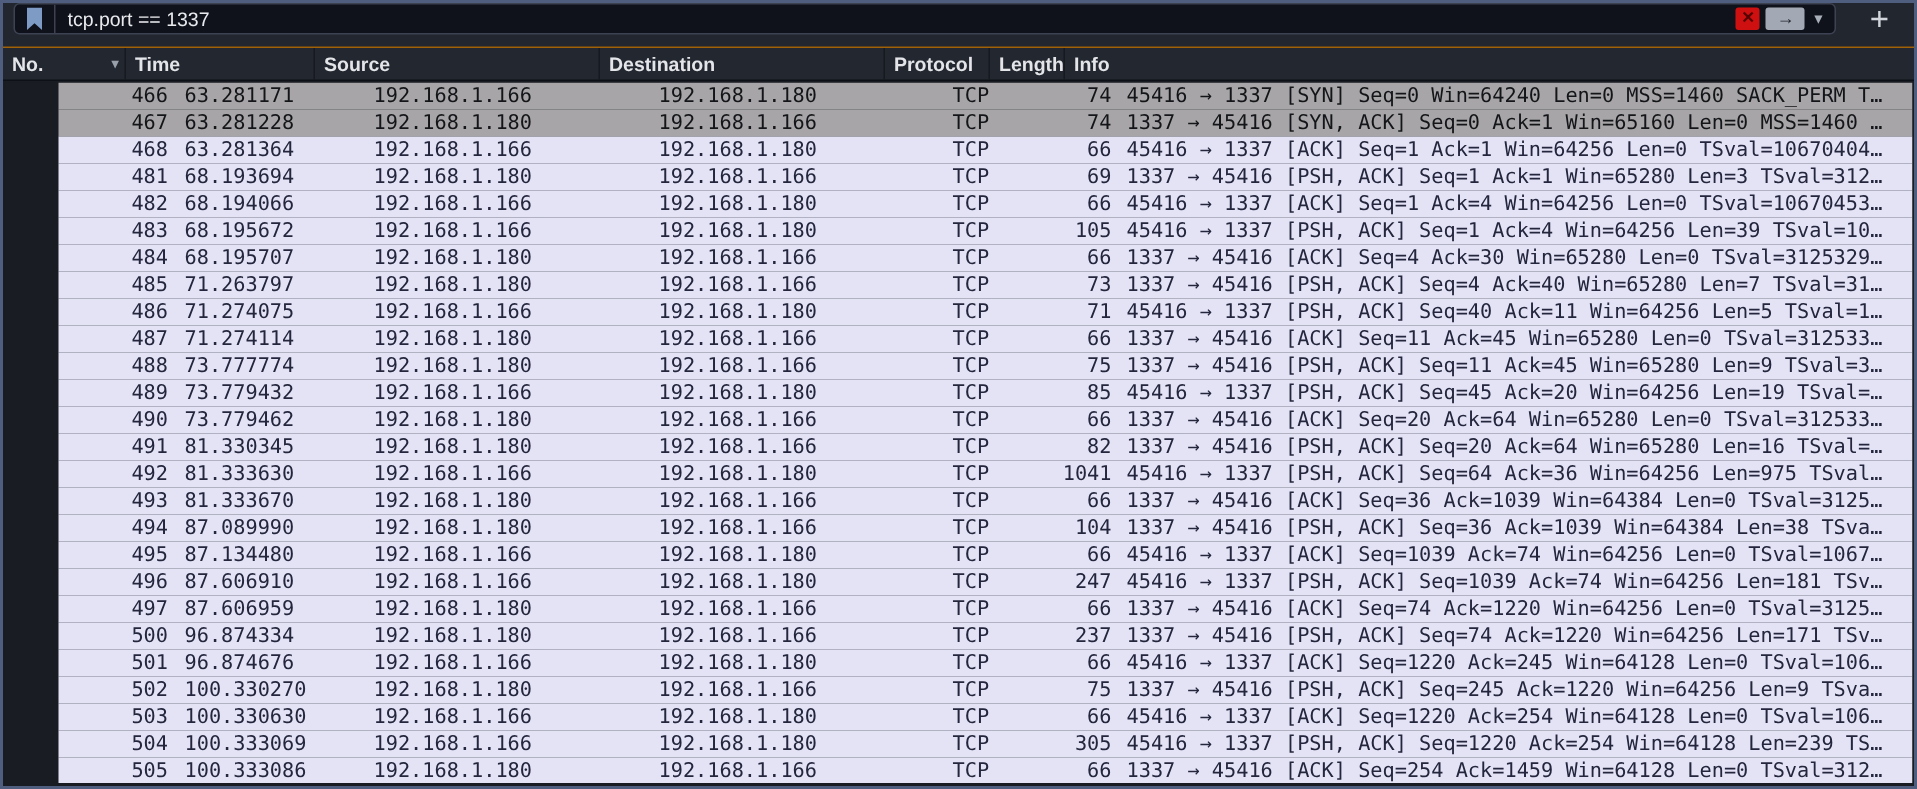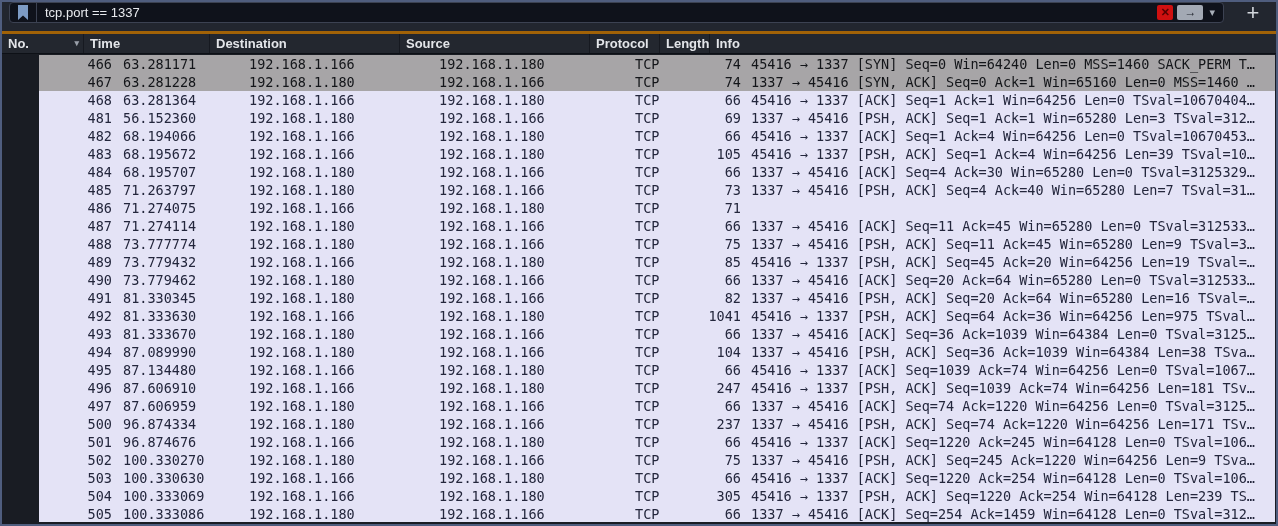--- a/index.html
+++ b/index.html
@@ -92,21 +92,21 @@
     text-align: center;
     cursor: pointer;
     flex: none;
   }
 
   
   .pl-header {
     display: flex;
     height: 23px;
     background: #23272f;
-    border-top: 3px solid #a16207;
+    border-top: 1px solid #a16207;
     border-bottom: 1px solid #0d1016;
     color: #e3e5e9;
     font-size: 13px;
     font-weight: 600;
     line-height: 21px;
   }
   .hcell {
     padding-left: 6px;
     border-right: 1px solid #161920;
     overflow: hidden;
@@ -179,25 +179,25 @@
 </div>
 
 <div class="pl-header">
   <div class="hcell w-no">
     <span>No.</span>
     <span class="sort-icon">▾</span>
   </div>
   <div class="hcell w-time">
     <span>Time</span>
   </div>
+  <div class="hcell w-src">
+    <span>Source</span>
+  </div>
   <div class="hcell w-dst">
     <span>Destination</span>
-  </div>
-  <div class="hcell w-src">
-    <span>Source</span>
   </div>
   <div class="hcell w-pro">
     <span>Protocol</span>
   </div>
   <div class="hcell w-len">
     <span>Length</span>
   </div>
   <div class="hcell last">
     <span>Info</span>
   </div>
@@ -226,21 +226,21 @@
     <div class="cell c-no">468</div>
     <div class="cell c-time">63.281364</div>
     <div class="cell c-src">192.168.1.166</div>
     <div class="cell c-dst">192.168.1.180</div>
     <div class="cell c-pro">TCP</div>
     <div class="cell c-len">66</div>
     <div class="cell c-info">45416 → 1337 [ACK] Seq=1 Ack=1 Win=64256 Len=0 TSval=10670404…</div>
   </div>
     <div class="prow tcp">
     <div class="cell c-no">481</div>
-    <div class="cell c-time">56.152360</div>
+    <div class="cell c-time">68.193694</div>
     <div class="cell c-src">192.168.1.180</div>
     <div class="cell c-dst">192.168.1.166</div>
     <div class="cell c-pro">TCP</div>
     <div class="cell c-len">69</div>
     <div class="cell c-info">1337 → 45416 [PSH, ACK] Seq=1 Ack=1 Win=65280 Len=3 TSval=312…</div>
   </div>
     <div class="prow tcp">
     <div class="cell c-no">482</div>
     <div class="cell c-time">68.194066</div>
     <div class="cell c-src">192.168.1.166</div>
@@ -276,20 +276,21 @@
     <div class="cell c-len">73</div>
     <div class="cell c-info">1337 → 45416 [PSH, ACK] Seq=4 Ack=40 Win=65280 Len=7 TSval=31…</div>
   </div>
     <div class="prow tcp">
     <div class="cell c-no">486</div>
     <div class="cell c-time">71.274075</div>
     <div class="cell c-src">192.168.1.166</div>
     <div class="cell c-dst">192.168.1.180</div>
     <div class="cell c-pro">TCP</div>
     <div class="cell c-len">71</div>
+    <div class="cell c-info">45416 → 1337 [PSH, ACK] Seq=40 Ack=11 Win=64256 Len=5 TSval=1…</div>
   </div>
     <div class="prow tcp">
     <div class="cell c-no">487</div>
     <div class="cell c-time">71.274114</div>
     <div class="cell c-src">192.168.1.180</div>
     <div class="cell c-dst">192.168.1.166</div>
     <div class="cell c-pro">TCP</div>
     <div class="cell c-len">66</div>
     <div class="cell c-info">1337 → 45416 [ACK] Seq=11 Ack=45 Win=65280 Len=0 TSval=312533…</div>
   </div>

